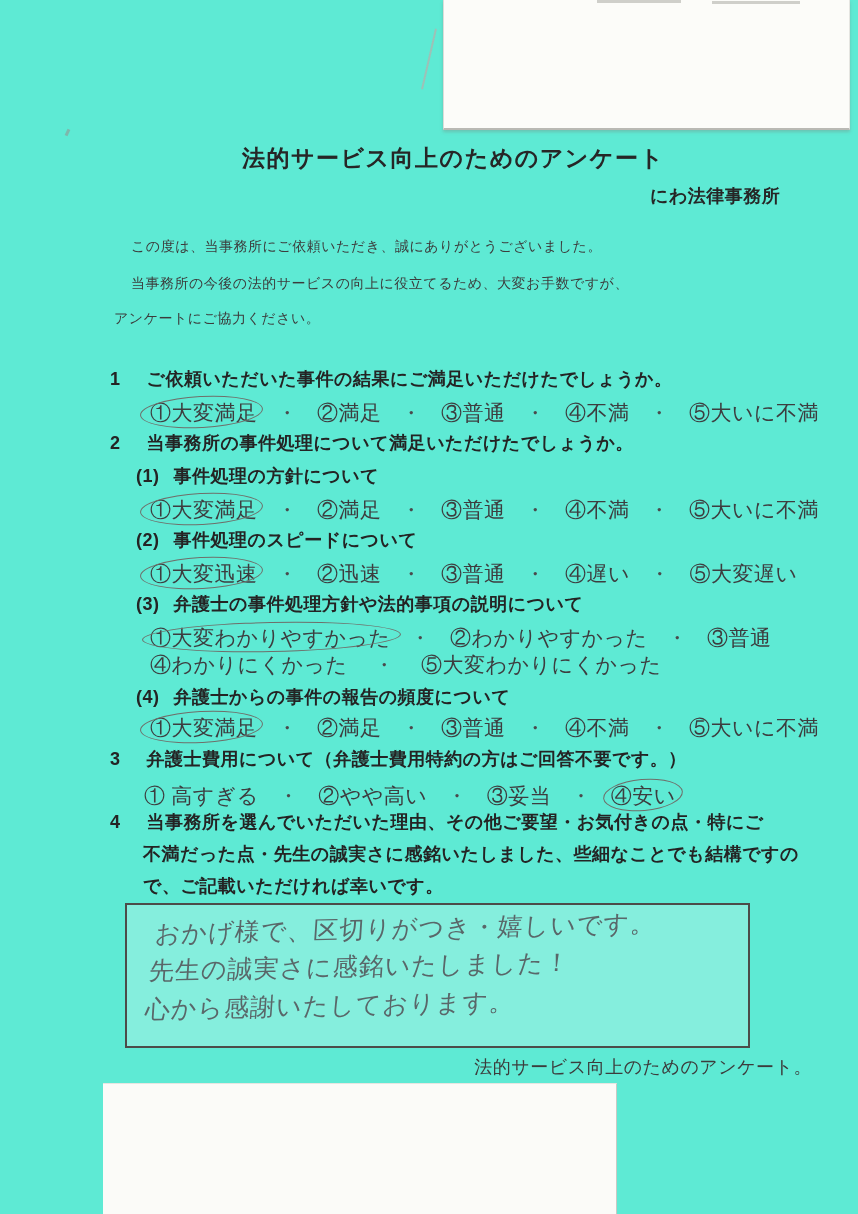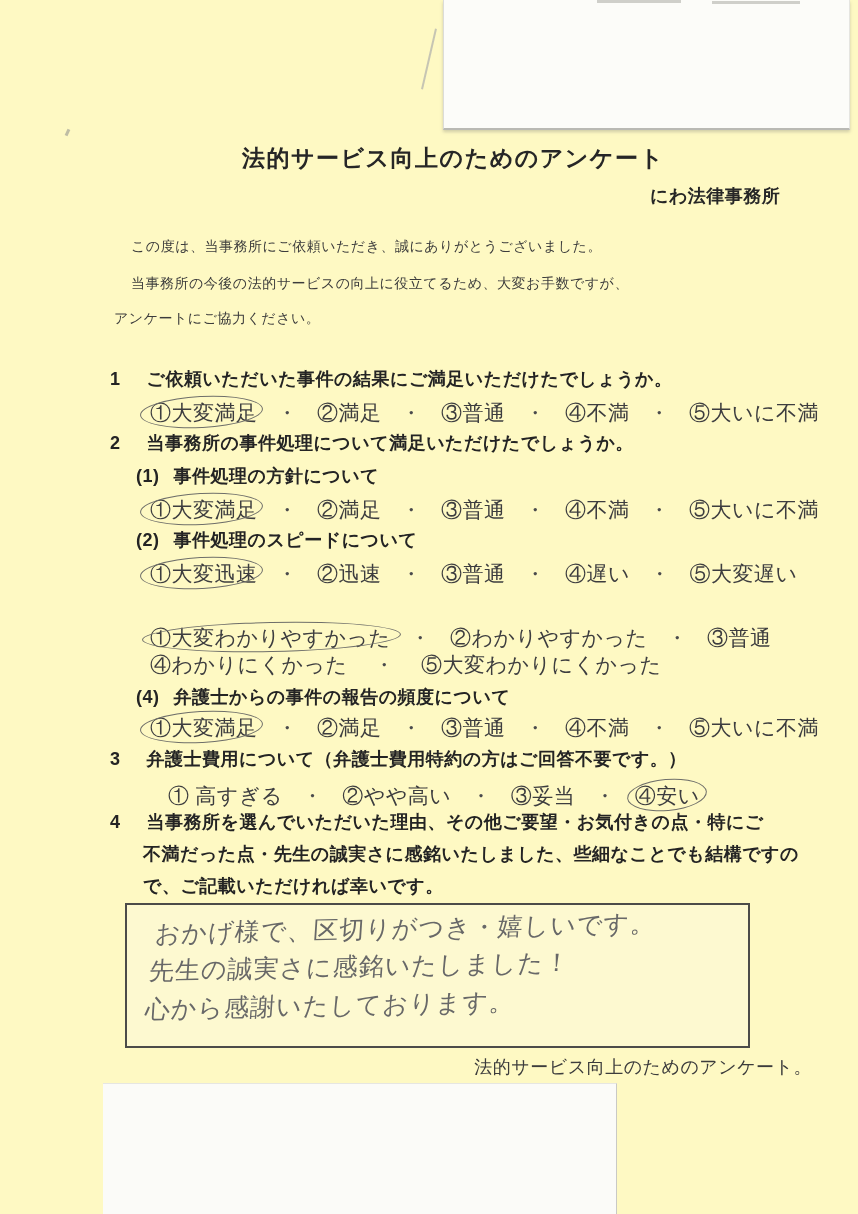--- a/index.html
+++ b/index.html
@@ -1,18 +1,18 @@
 <!DOCTYPE html>
 <html><head>
 <meta charset="utf-8">
 <style>
   html,body{margin:0;padding:0;background:#cfcfcc;}
   .page{
     position:relative;width:858px;height:1214px;margin:0 auto;
-    background:#fef9c3;overflow:hidden;
+    background:#5eead4;overflow:hidden;
     font-family:"Liberation Serif","DejaVu Serif",serif;
     color:#3a3a3a;
   }
   .line{position:absolute;white-space:nowrap;line-height:1.2;}
   
   .overlay-tr{
     position:absolute;left:443px;top:0;width:405px;height:128px;
     background:#fcfcf9;border-left:1px solid #dcdcd8;border-right:1px solid #e5e5e1;
     border-bottom:2px solid #b9b9b4;box-shadow:0 2px 3px rgba(125,125,118,.35);
   }
@@ -112,38 +112,41 @@
     <span class="opt sel">①大変満足</span><span class="sep">・</span><span class="opt">②満足</span><span class="sep">・</span><span class="opt">③普通</span><span class="sep">・</span><span class="opt">④不満</span><span class="sep">・</span><span class="opt">⑤大いに不満</span>
   </div>
 
   <div class="line qhead sub" style="left:136px;top:530px;">
     <span class="qnum">(2)</span><span class="qtext">事件処理のスピードについて</span>
   </div>
   <div class="line opts" style="left:150px;top:562px;">
     <span class="opt sel">①大変迅速</span><span class="sep">・</span><span class="opt">②迅速</span><span class="sep">・</span><span class="opt">③普通</span><span class="sep">・</span><span class="opt">④遅い</span><span class="sep">・</span><span class="opt">⑤大変遅い</span>
   </div>
 
+  <div class="line qhead sub" style="left:136px;top:594px;">
+    <span class="qnum">(3)</span><span class="qtext">弁護士の事件処理方針や法的事項の説明について</span>
+  </div>
   <div class="line opts" style="left:150px;top:626px;">
     <span class="opt sel-long">①大変わかりやすかった</span><span class="sep">・</span><span class="opt">②わかりやすかった</span><span class="sep">・</span><span class="opt">③普通</span>
   </div>
   <div class="line opts" style="left:150px;top:653px;">
     <span class="opt">④わかりにくかった</span><span class="sep wide">・</span><span class="opt">⑤大変わかりにくかった</span>
   </div>
 
   <div class="line qhead sub" style="left:136px;top:687px;">
     <span class="qnum">(4)</span><span class="qtext">弁護士からの事件の報告の頻度について</span>
   </div>
   <div class="line opts" style="left:150px;top:716px;">
     <span class="opt sel">①大変満足</span><span class="sep">・</span><span class="opt">②満足</span><span class="sep">・</span><span class="opt">③普通</span><span class="sep">・</span><span class="opt">④不満</span><span class="sep">・</span><span class="opt">⑤大いに不満</span>
   </div>
 
   <div class="line qhead" style="left:110px;top:749px;">
     <span class="qnum">3</span><span class="qtext">弁護士費用について（弁護士費用特約の方はご回答不要です。）</span>
   </div>
-  <div class="line opts" style="left:168px;top:784px;">
+  <div class="line opts" style="left:144px;top:784px;">
     <span class="opt">① 高すぎる</span><span class="sep">・</span><span class="opt">②やや高い</span><span class="sep">・</span><span class="opt">③妥当</span><span class="sep">・</span><span class="opt sel-small">④安い</span>
   </div>
 
   <div class="line qhead" style="left:110px;top:812px;">
     <span class="qnum">4</span><span class="qtext">当事務所を選んでいただいた理由、その他ご要望・お気付きの点・特にご</span>
   </div>
   <div class="line qhead" style="left:143px;top:844px;">不満だった点・先生の誠実さに感銘いたしました、些細なことでも結構ですの</div>
   <div class="line qhead" style="left:143px;top:876px;">で、ご記載いただければ幸いです。</div>
 
   <div class="comment-box">

